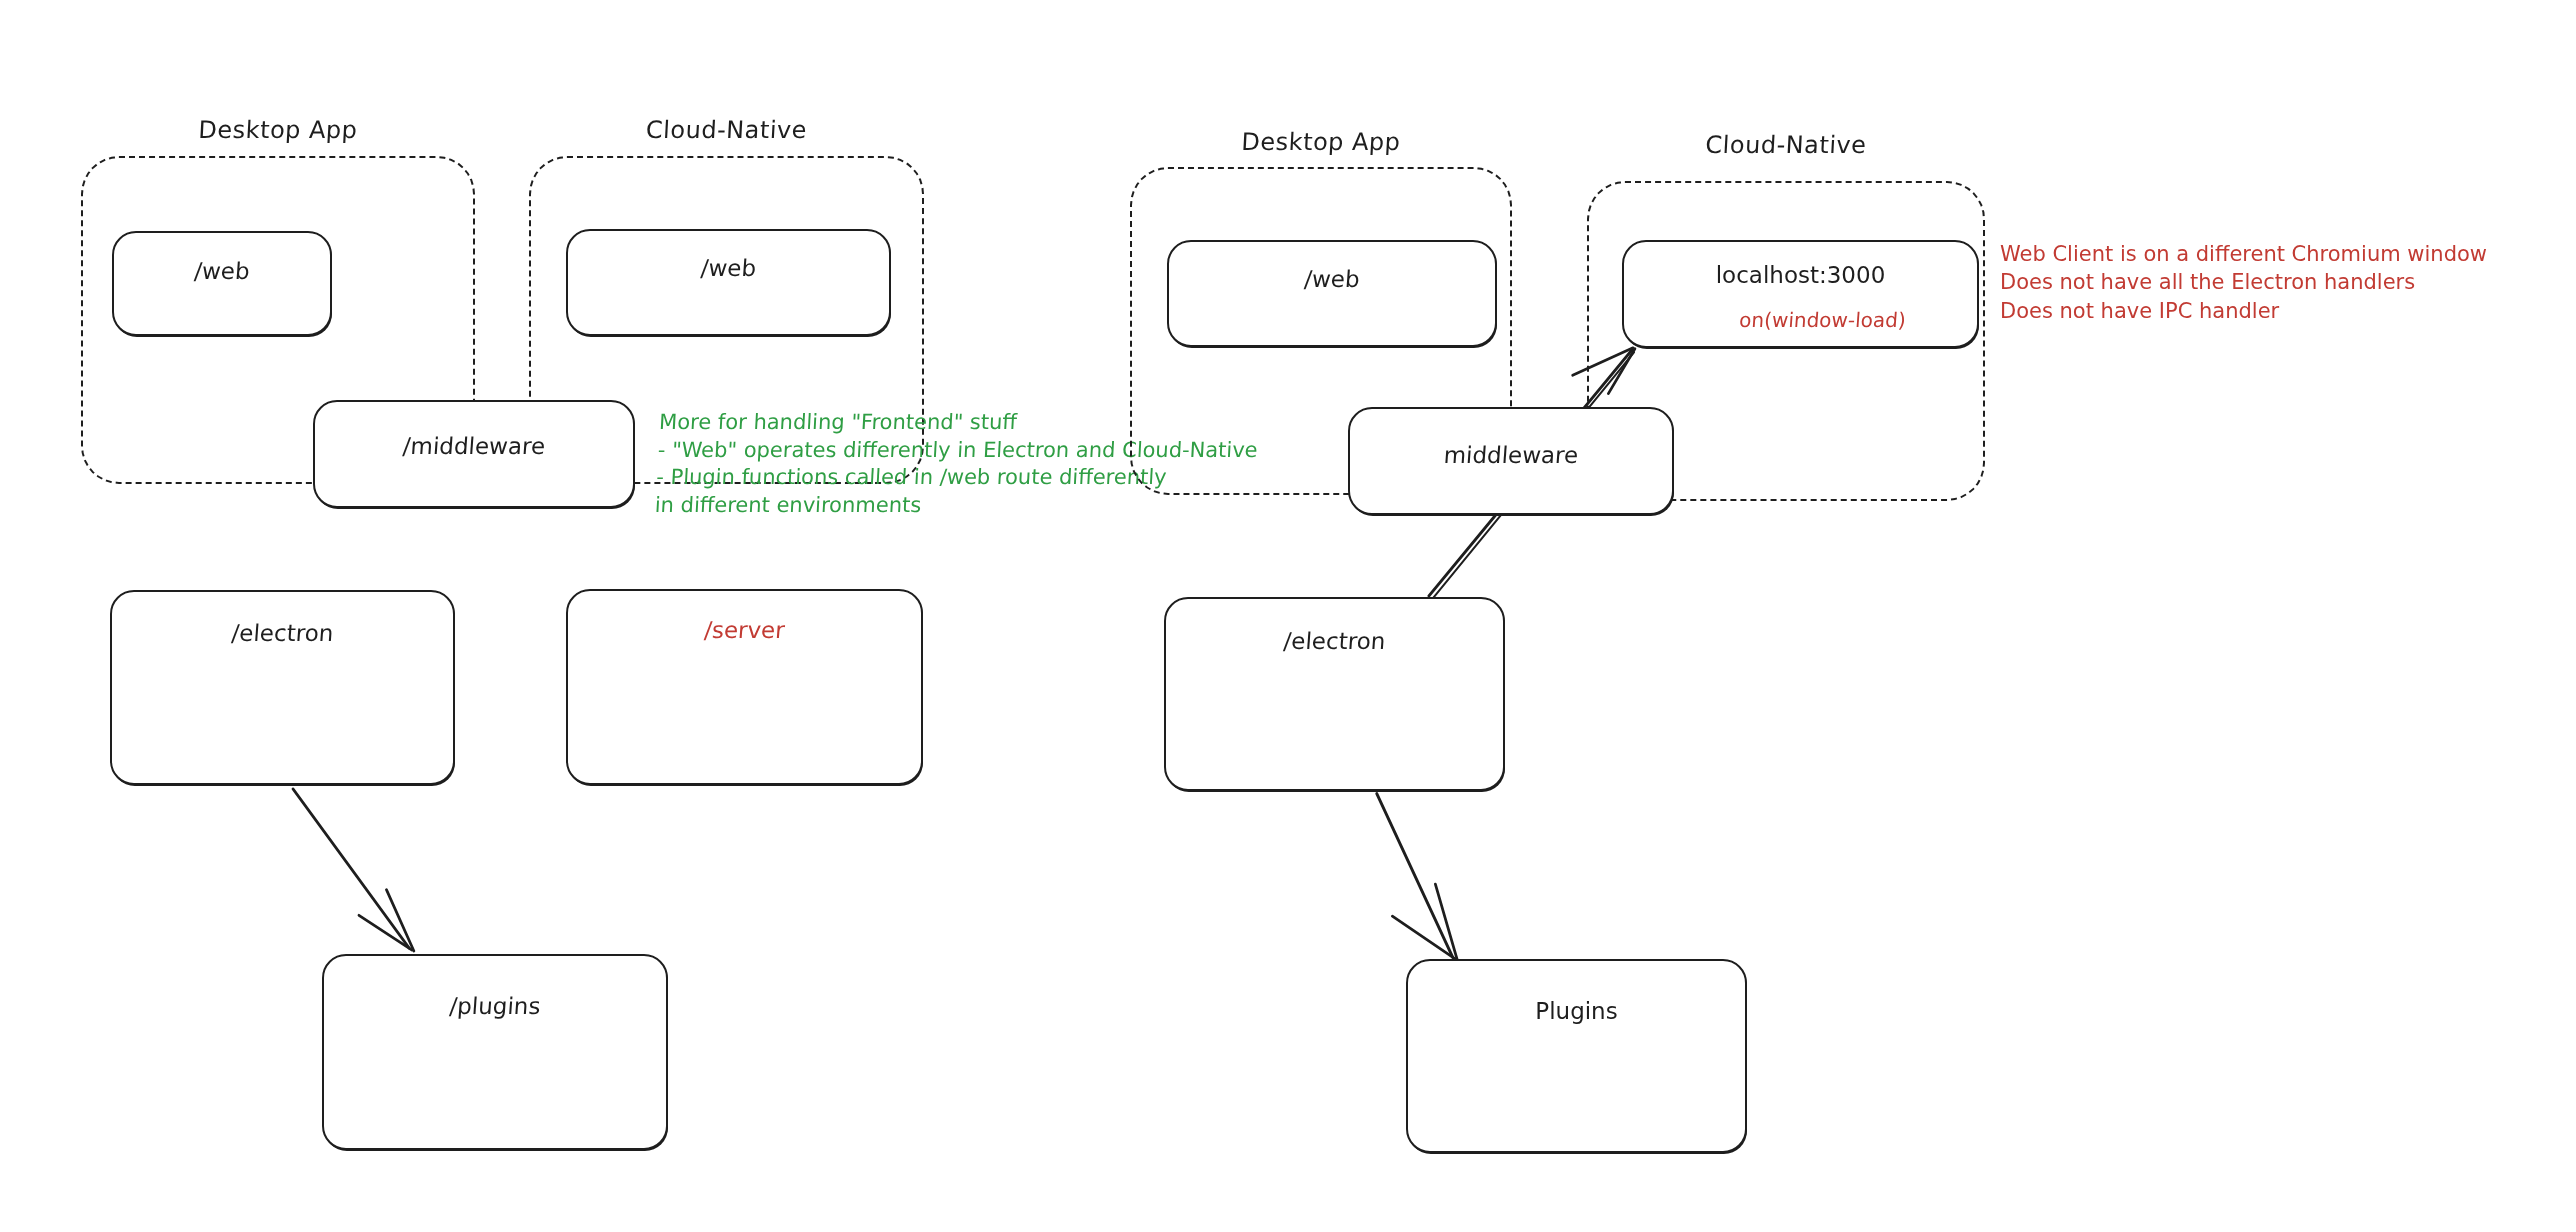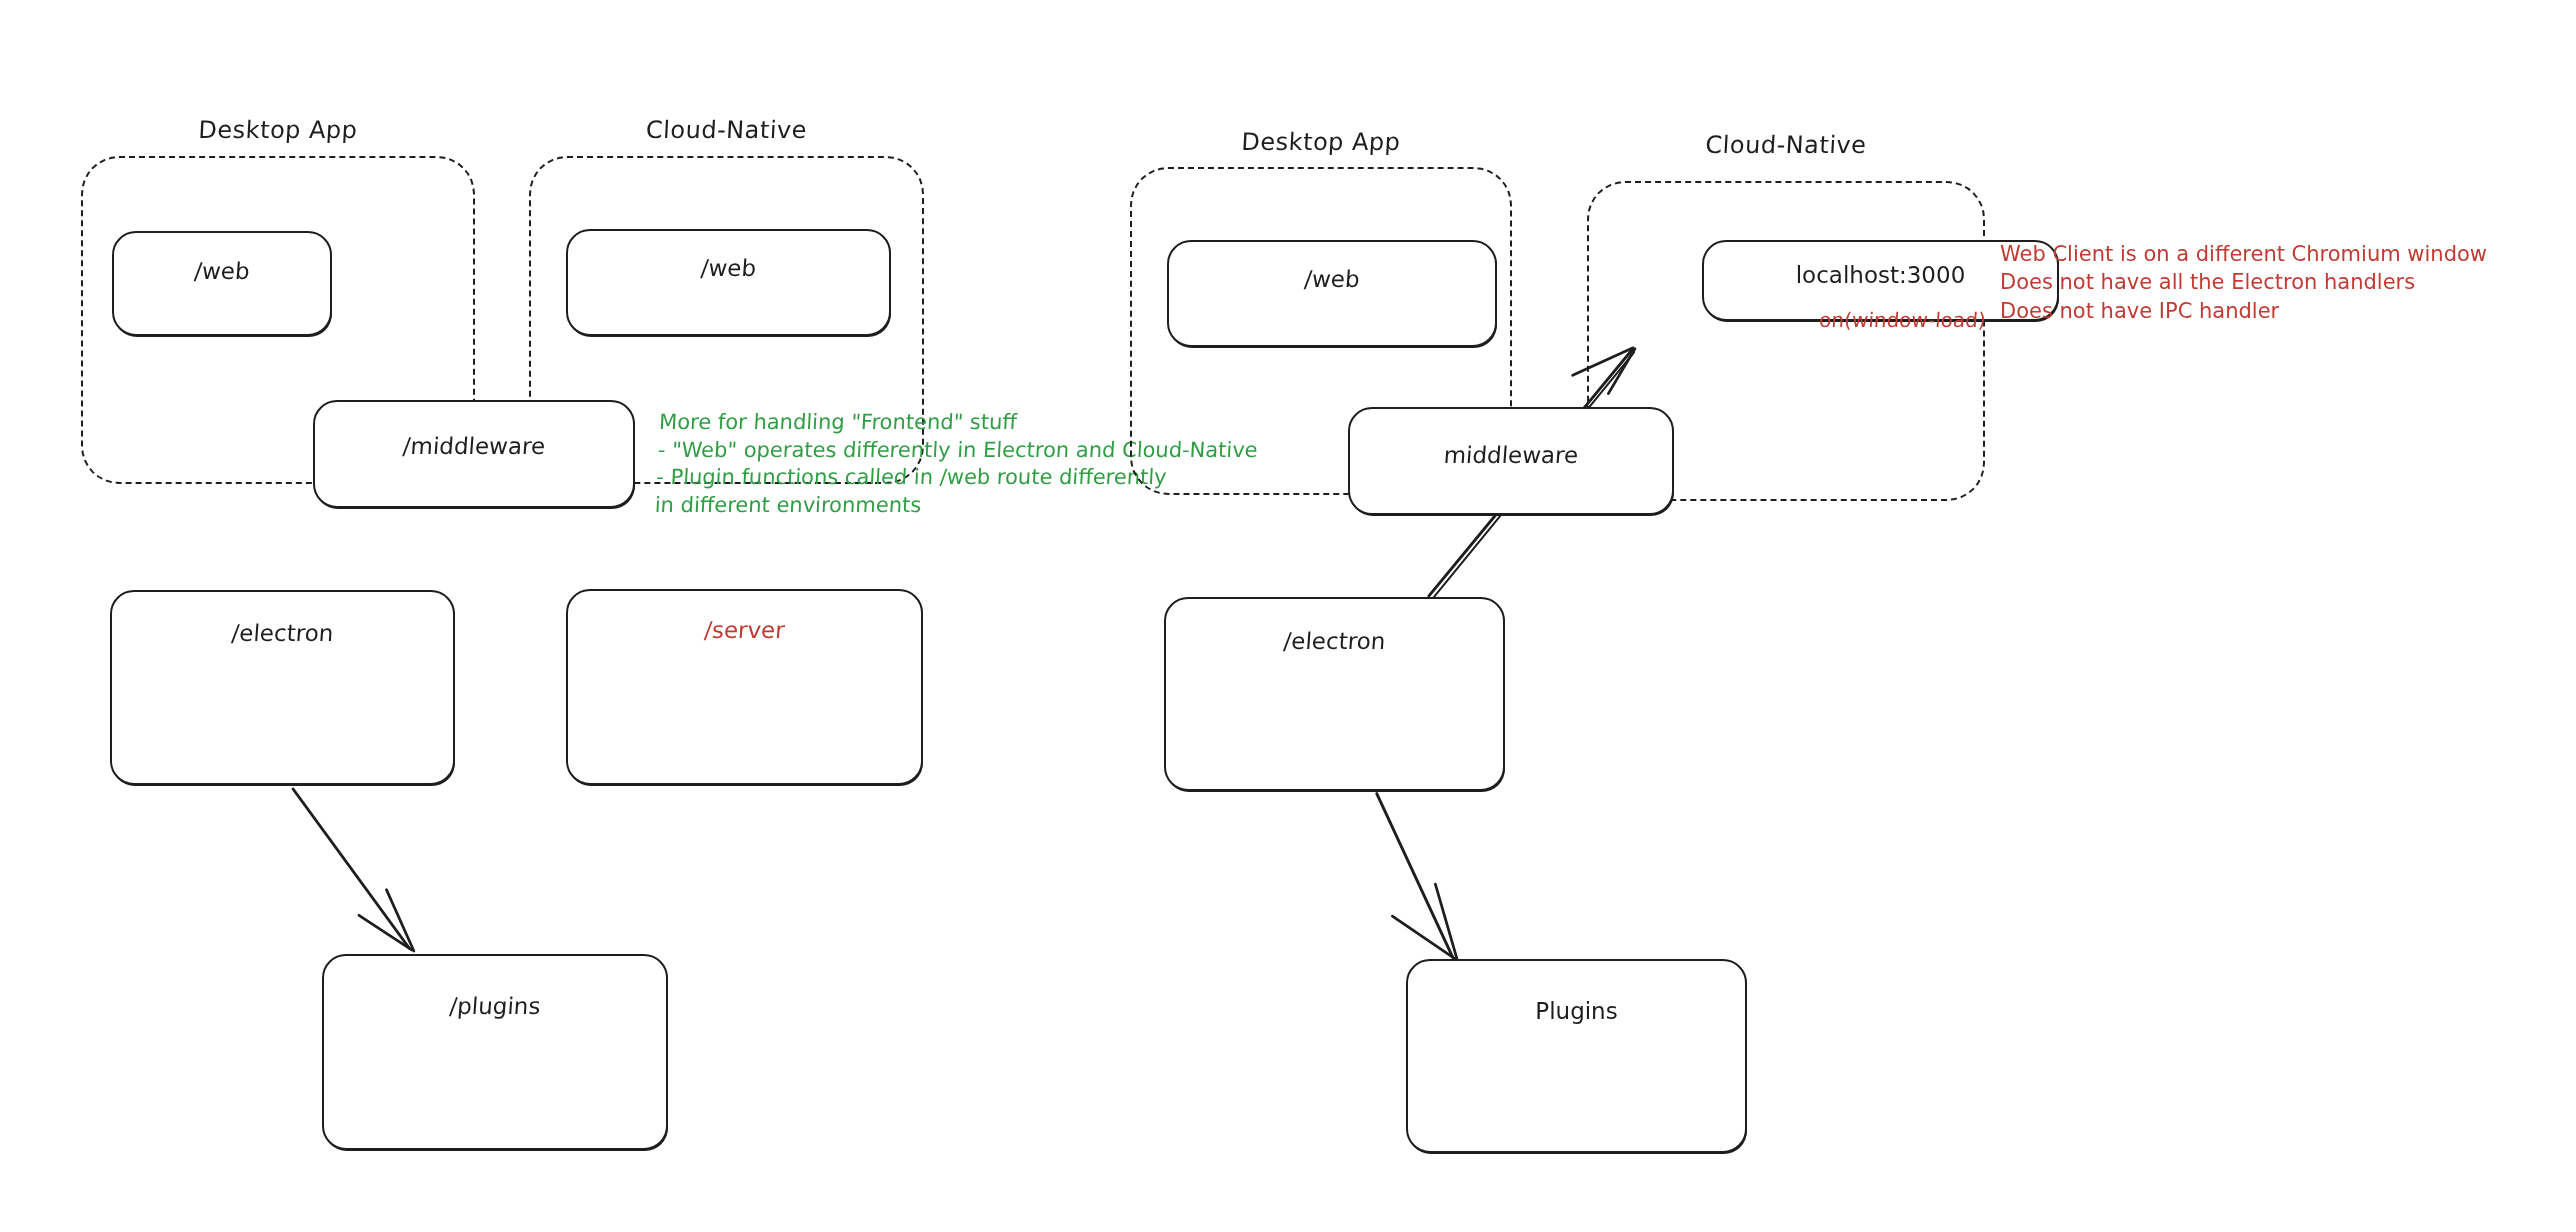--- a/index.html
+++ b/index.html
@@ -152,21 +152,21 @@
   <div class="group" style="left:1130px; top:167px; width:382px; height:328px;"></div>
   <div class="group-label" style="left:1130px; top:128px; width:382px;">Desktop App</div>
 
   <div class="group" style="left:1587px; top:181px; width:398px; height:320px;"></div>
   <div class="group-label" style="left:1587px; top:131px; width:398px;">Cloud-Native</div>
 
   <div class="node" style="left:1167px; top:240px; width:330px; height:107px;">
     <div class="node-label" style="top:24px;">/web</div>
   </div>
 
-  <div class="node" style="left:1702px; top:240px; width:357px; height:81px;">
+  <div class="node" style="left:1622px; top:240px; width:357px; height:108px;">
     <div class="node-label plain" style="top:20px;">localhost:3000</div>
     <div class="node-sublabel" style="top:66px; color:#c23b33; padding-left:44px;">on(window-load)</div>
   </div>
 
   <div class="node" style="left:1348px; top:407px; width:326px; height:108px;">
     <div class="node-label" style="top:33px;">middleware</div>
   </div>
 
   <div class="node" style="left:1164px; top:597px; width:341px; height:194px;">
     <div class="node-label" style="top:29px;">/electron</div>

